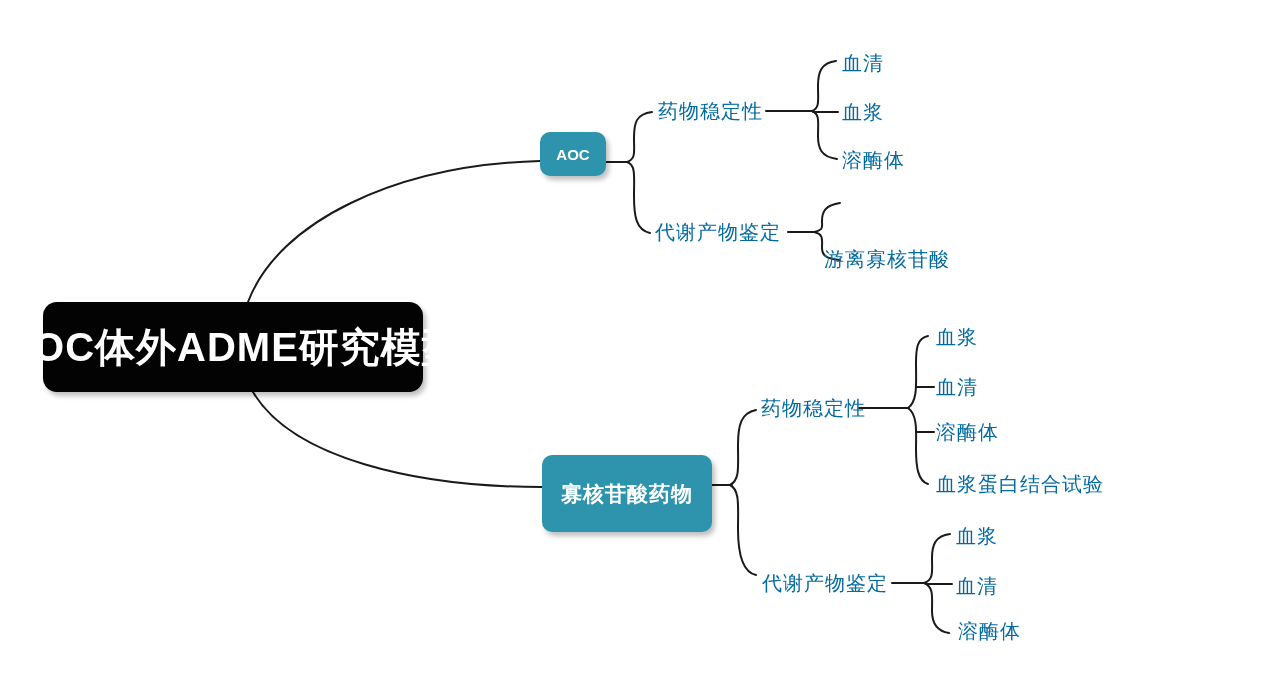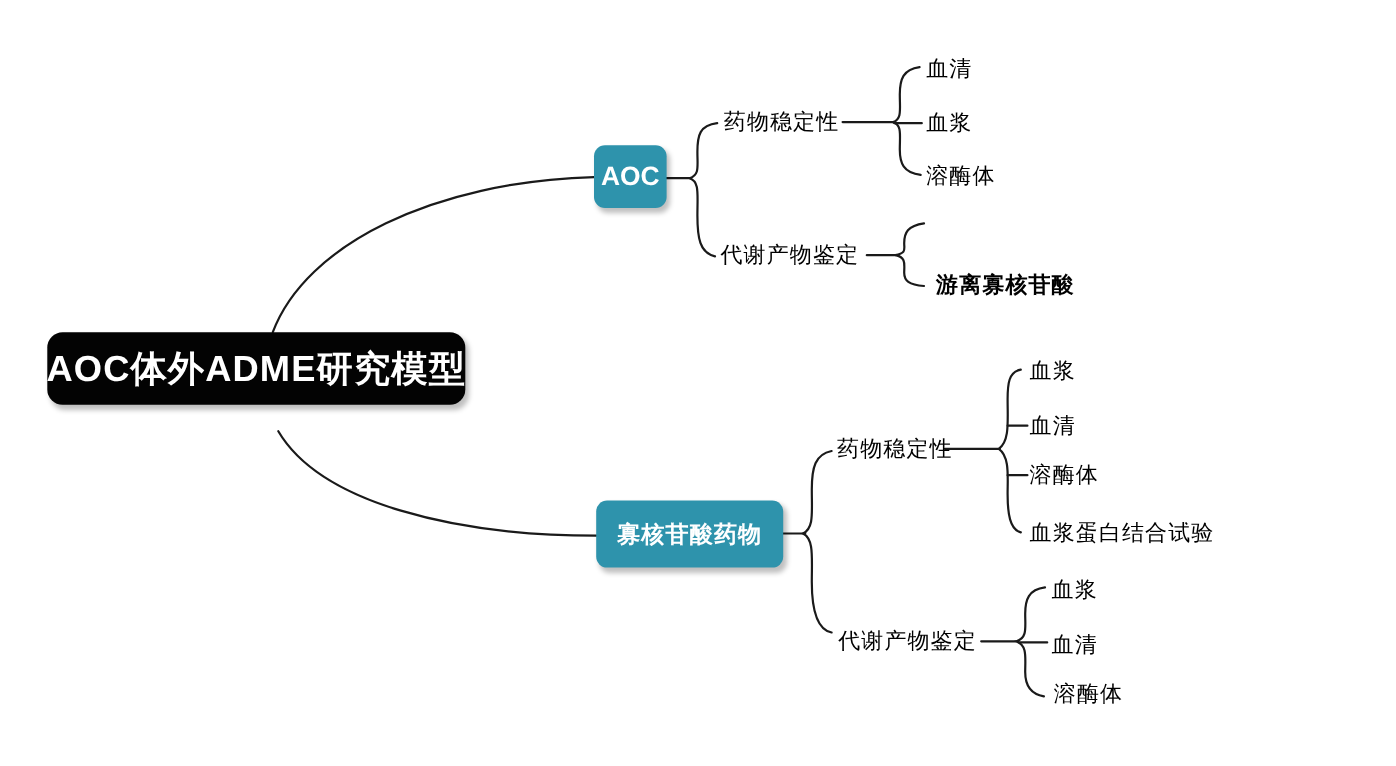--- a/index.html
+++ b/index.html
@@ -32,48 +32,48 @@
     display: flex;
     align-items: center;
     justify-content: center;
     color: #ffffff;
     box-shadow: 3px 4px 5px rgba(0,0,0,0.25);
     cursor: pointer;
     white-space: nowrap;
   }
   .node-root {
     left: 43px; top: 302px;
-    width: 380px; height: 66px;
+    width: 380px; height: 90px;
     background: #030303;
     border-radius: 14px;
-    font-size: 33px;
+    font-size: 40px;
     font-weight: bold;
     letter-spacing: 1px;
   }
   .node-topic {
     background: #2E93AC;
     border-radius: 10px;
     font-weight: bold;
   }
   .node-aoc {
     left: 540px; top: 132px;
-    width: 66px; height: 57px;
-    font-size: 24px;
+    width: 66px; height: 44px;
+    font-size: 15px;
   }
   .node-oligo {
     left: 542px; top: 455px;
-    width: 170px; height: 61px;
+    width: 170px; height: 77px;
     font-size: 21px;
     letter-spacing: 1px;
   }
   .label {
     position: absolute;
     transform: translateY(-50%);
     white-space: nowrap;
-    color: #000000;
+    color: #0369a1;
     font-size: 20px;
     letter-spacing: 1px;
     cursor: pointer;
   }
   .label-small {
     font-size: 19px;
     letter-spacing: 0.5px;
   }
 </style>
 </head>
@@ -113,21 +113,21 @@
   <div class="node node-root">AOC体外ADME研究模型</div>
 
   <div class="node node-topic node-aoc">AOC</div>
 
   <div class="label" style="left:658px; top:111px;">药物稳定性</div>
   <div class="label" style="left:842px; top:63px;">血清</div>
   <div class="label" style="left:842px; top:112px;">血浆</div>
   <div class="label" style="left:842px; top:160px;">溶酶体</div>
 
   <div class="label" style="left:655px; top:232px;">代谢产物鉴定</div>
-  <div class="label" style="left:851px; top:259px;font-weight:bold;">游离寡核苷酸</div>
+  <div class="label" style="left:824px; top:259px;">游离寡核苷酸</div>
 
   <div class="node node-topic node-oligo">寡核苷酸药物</div>
 
   <div class="label" style="left:761px; top:408px;">药物稳定性</div>
   <div class="label" style="left:936px; top:337px;">血浆</div>
   <div class="label" style="left:936px; top:387px;">血清</div>
   <div class="label" style="left:936px; top:432px;">溶酶体</div>
   <div class="label" style="left:936px; top:484px;text-align:center;">血浆蛋白结合试验</div>
 
   <div class="label" style="left:762px; top:583px;">代谢产物鉴定</div>

